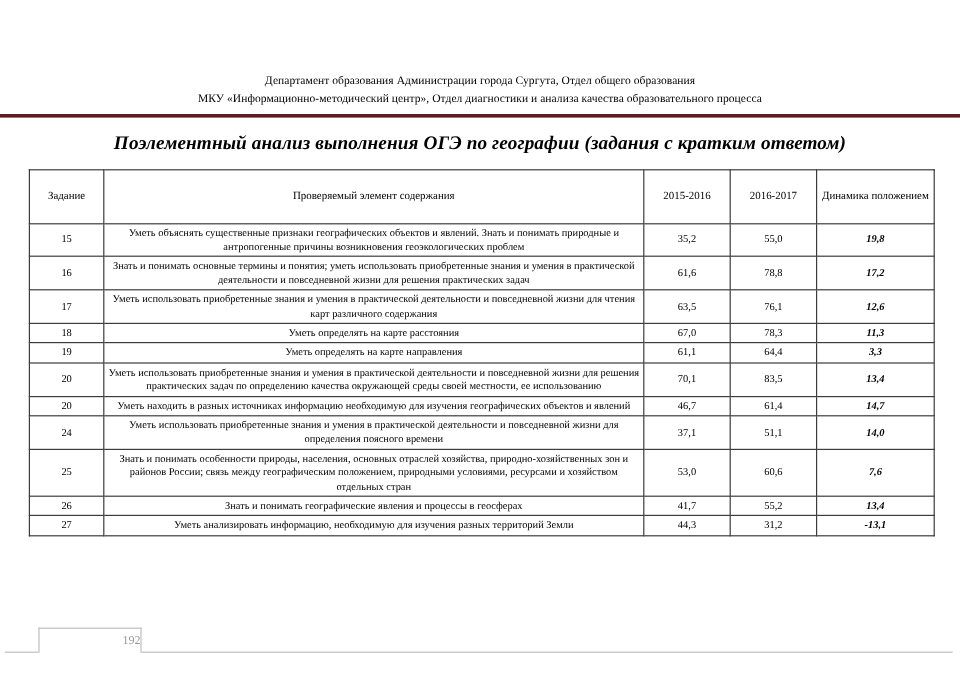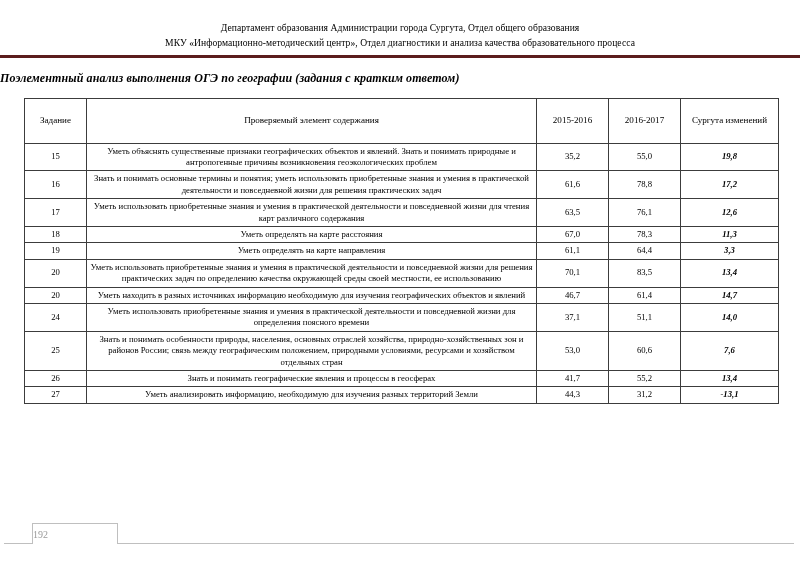--- a/index.html
+++ b/index.html
@@ -11,42 +11,43 @@
     height: 566px;
     background: #ffffff;
     font-family: "Liberation Serif", "DejaVu Serif", serif;
     color: #000000;
     overflow: hidden;
     position: relative;
   }
 
   
   .page-header {
-    padding-top: 20px;
+    padding-top: 12px;
     text-align: center;
+    margin-top: 48px;
   }
   .header-line {
     font-size: 9.6px;
     line-height: 15px;
     letter-spacing: 0.05px;
     white-space: nowrap;
   }
   .header-rule {
     margin: 5px 0 0 0;
     height: 3px;
     background: #5b1d1d;
     width: 100%;
   }
 
   
   .doc-title {
-    text-align: left;
+    text-align: center;
     font-style: italic;
     font-weight: bold;
-    font-size: 12px;
+    font-size: 16px;
     margin-top: 13px;
     margin-bottom: 0;
     letter-spacing: 0.1px;
   }
 
   
   .table-wrap {
     margin: 12px 22px 0 24px;
   }
   table.analysis {
@@ -112,21 +113,21 @@
   .footer-pagebox {
     position: absolute;
     left: 32px;
     bottom: 0;
     width: 86px;
     height: 21px;
     border-left: 1px solid #bfbfbf;
     border-right: 1px solid #bfbfbf;
     border-top: 1px solid #bfbfbf;
     box-sizing: border-box;
-    text-align: left;
+    text-align: right;
   }
   .footer-pagenum {
     font-size: 10px;
     color: #9a9a9a;
     line-height: 20px;
     font-family: "Liberation Serif", "DejaVu Serif", serif;
   }
 </style>
 </head>
 <body>
@@ -147,21 +148,21 @@
       <col class="c-y1">
       <col class="c-y2">
       <col class="c-delta">
     </colgroup>
     <thead>
       <tr>
         <th>Задание</th>
         <th>Проверяемый элемент содержания</th>
         <th>2015-2016</th>
         <th>2016-2017</th>
-        <th>Сургута изменений</th>
+        <th>Динамика положением</th>
       </tr>
     </thead>
     <tbody>
       <tr>
         <td class="task-no">15</td>
         <td class="content">Уметь объяснять существенные признаки географических объектов и явлений. Знать и понимать природные и антропогенные причины возникновения геоэкологических проблем</td>
         <td class="num">35,2</td>
         <td class="num">55,0</td>
         <td class="delta">19,8</td>
       </tr>

